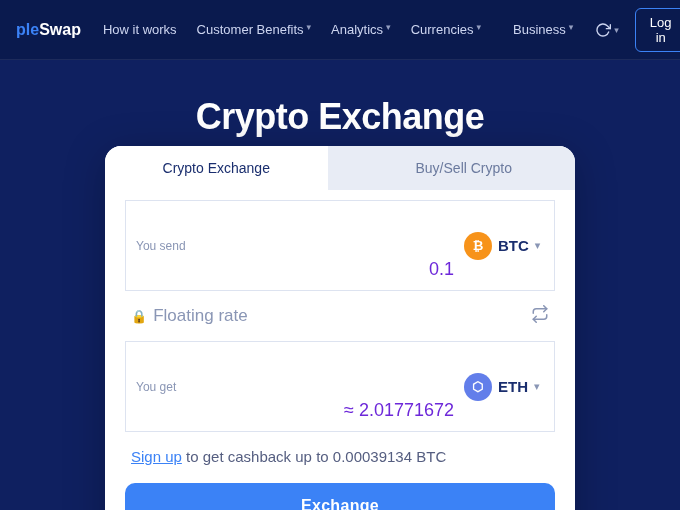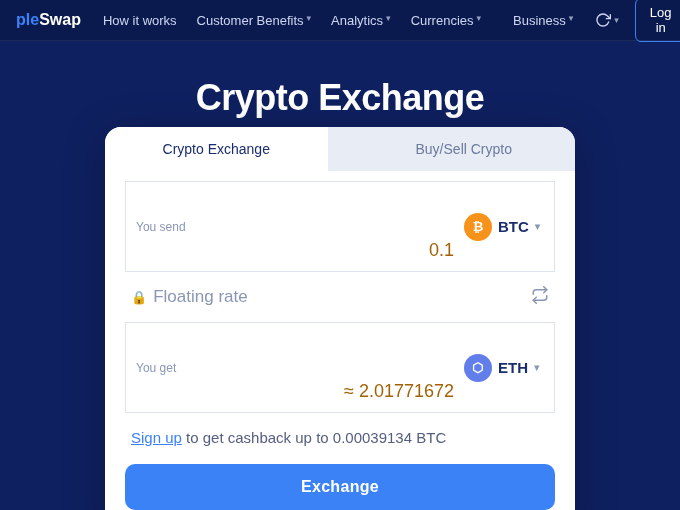--- a/index.html
+++ b/index.html
@@ -9,21 +9,21 @@
       width: 680px;
       height: 510px;
       overflow: hidden;
     }
 
     
     nav {
       display: flex;
       align-items: center;
       background: #0a1a4e;
-      height: 41px;
+      height: 60px;
       padding: 0 16px;
       gap: 4px;
       border-bottom: 1px solid rgba(255,255,255,0.08);
     }
     .nav-logo {
       font-size: 16px;
       font-weight: 700;
       color: #fff;
       margin-right: 10px;
       white-space: nowrap;
@@ -129,21 +129,21 @@
       align-items: center;
     }
     .input-label {
       font-size: 12px;
       color: #8a96b5;
       min-width: 60px;
     }
     .input-value {
       flex: 1;
       font-size: 18px;
-      color: #a16207;
+      color: #6d28d9;
       font-weight: 500;
       text-align: right;
       padding-right: 10px;
       margin-top: 48px;
     }
     .currency-selector {
       display: flex;
       align-items: center;
       gap: 6px;
       cursor: pointer;

